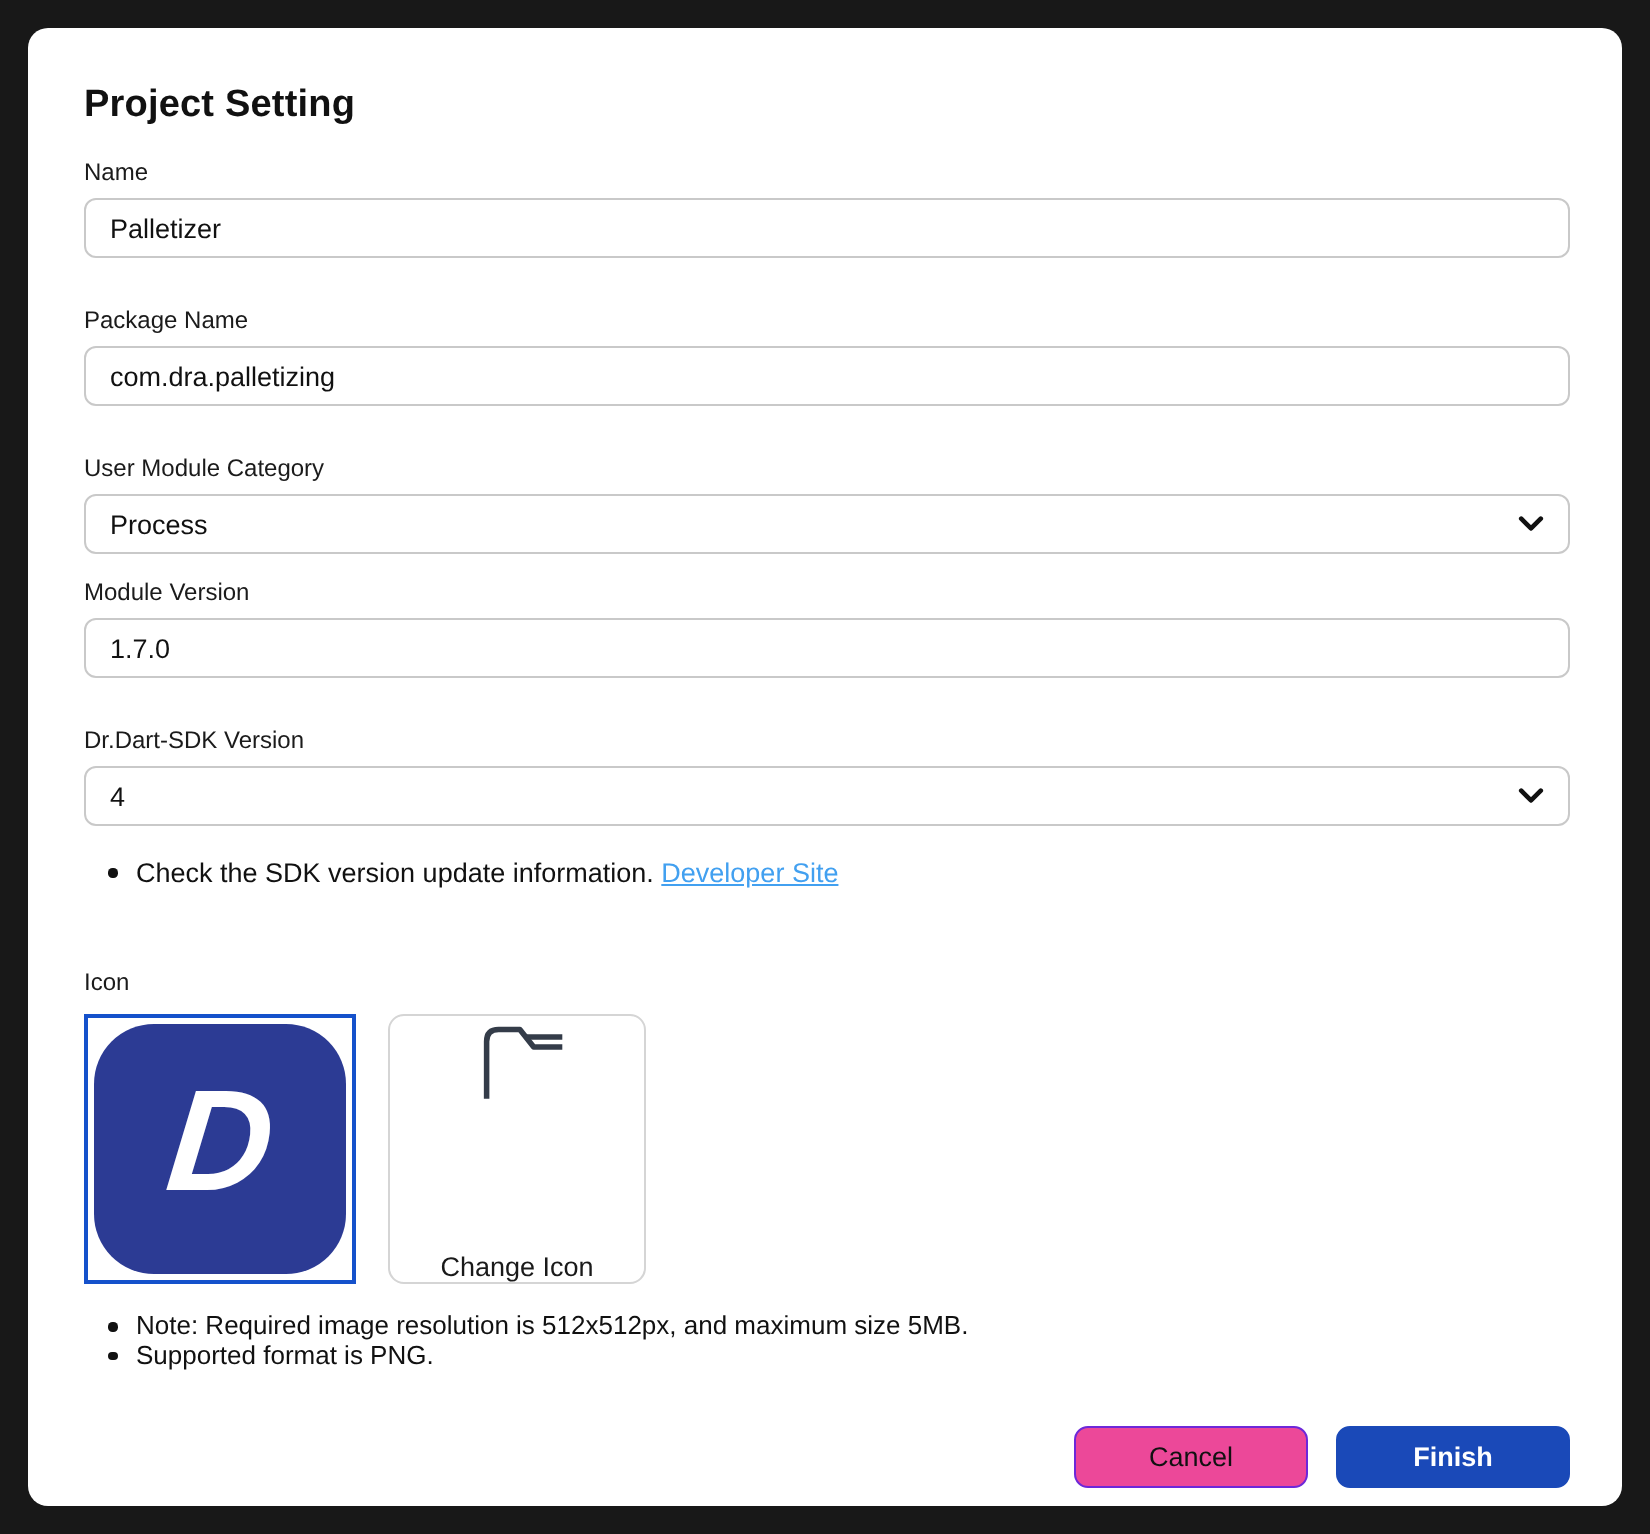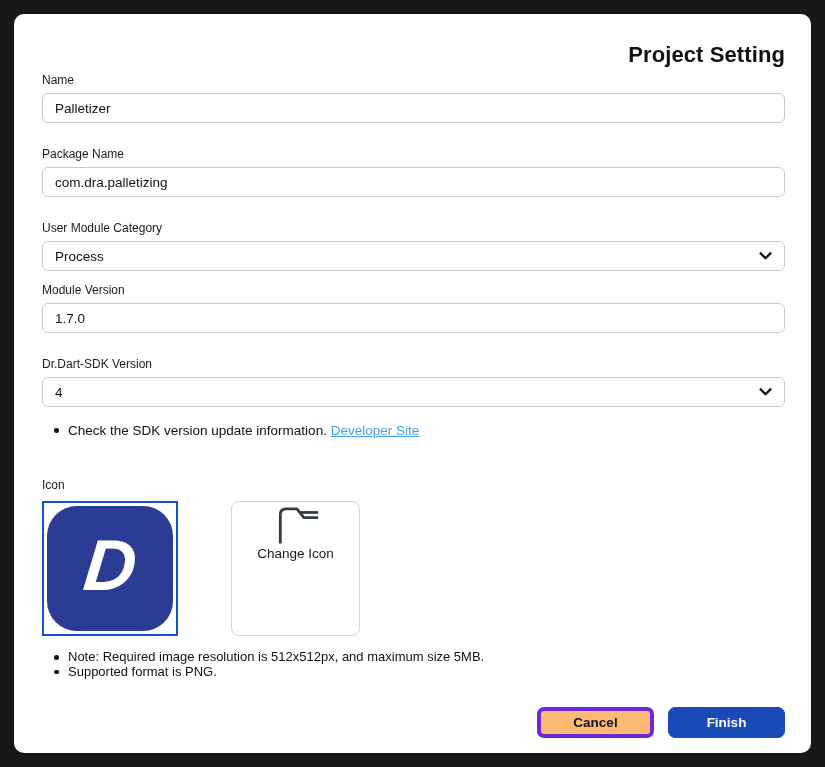--- a/index.html
+++ b/index.html
@@ -12,26 +12,25 @@
   }
   .dialog {
     position: absolute;
     left: 14px; top: 14px;
     width: 797px; height: 739px;
     background: #ffffff;
     border-radius: 10px;
     padding: 28px 26px 22px 28px;
   }
   .dialog-title {
-    font-size: 22px;
+    font-size: 19px;
     font-weight: 700;
     color: #111;
     letter-spacing: 0.1px;
-    margin-bottom: 5px;
-    text-align: right;
+    margin-bottom: 15px;
   }
   .field-group { margin-bottom: 24px; }
   .field-group.tight { margin-bottom: 12px; }
   .field-group.med { margin-bottom: 16px; }
   .field-label {
     display: block;
     font-size: 12px;
     color: #1b1b1b;
     margin-bottom: 6px;
   }
@@ -113,23 +112,23 @@
     line-height: 1;
   }
   .icon-tile-change {
     width: 129px; height: 135px;
     border: 1px solid #d5d5d5;
     border-radius: 8px;
     background: #fff;
     display: flex;
     flex-direction: column;
     align-items: center;
-    justify-content: flex-start;
-    cursor: pointer;
-    margin-left: 37px;
+    justify-content: space-between;
+    gap: 16px;
+    cursor: pointer;
   }
   .folder-icon { width: 48px; height: 44px; display: block; }
   .change-icon-label { font-size: 13.5px; color: #1a1a1a; }
   .notes-list { margin-bottom: 28px; }
   .notes-list li { font-size: 13px; line-height: 14.5px; }
   .button-row {
     display: flex;
     justify-content: flex-end;
     gap: 14px;
   }
@@ -137,24 +136,24 @@
     width: 117px; height: 31px;
     border-radius: 7px;
     font-size: 13.5px;
     font-family: inherit;
     cursor: pointer;
     display: flex;
     align-items: center;
     justify-content: center;
   }
   .btn-cancel {
-    background: #fdba74;
-    border: 4px solid #6d28d9;
-    color: #111;
-    font-weight: 700;
+    background: #ec4899;
+    border: 1px solid #6d28d9;
+    color: #111;
+    font-weight: 400;
   }
   .btn-finish {
     background: var(--finish-button, #1a49b8);
     border: 1px solid var(--finish-button, #1a49b8);
     color: #ffffff;
     font-weight: 700;
     text-align: right;
   }
 </style>
 </head>

